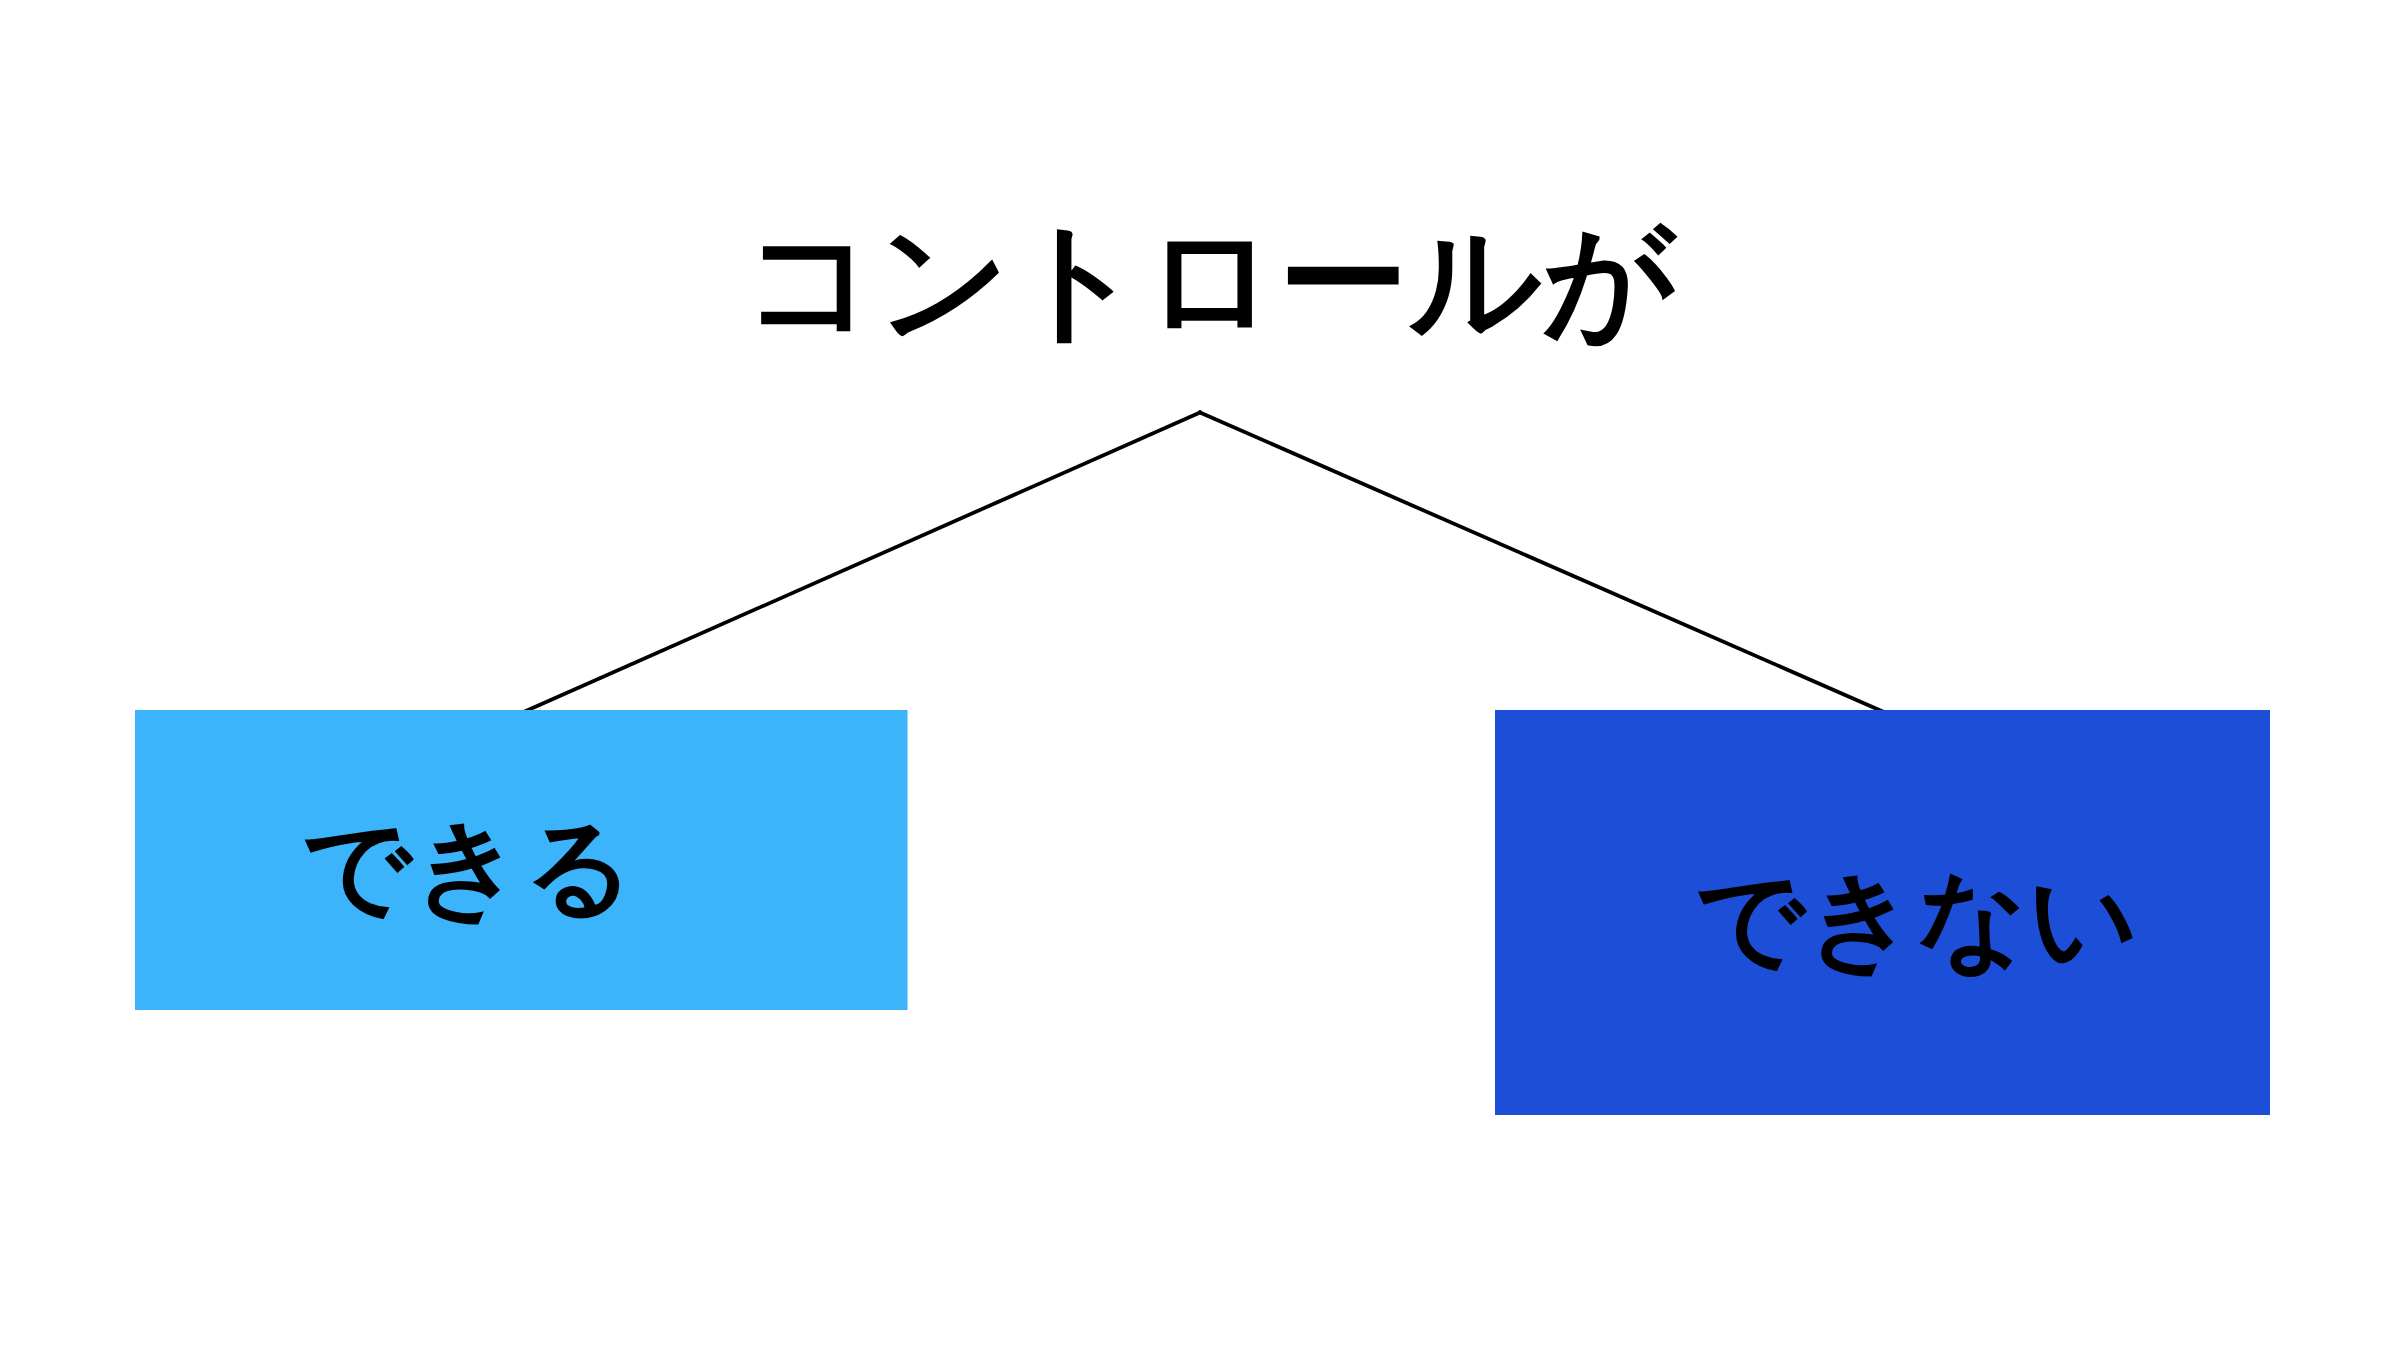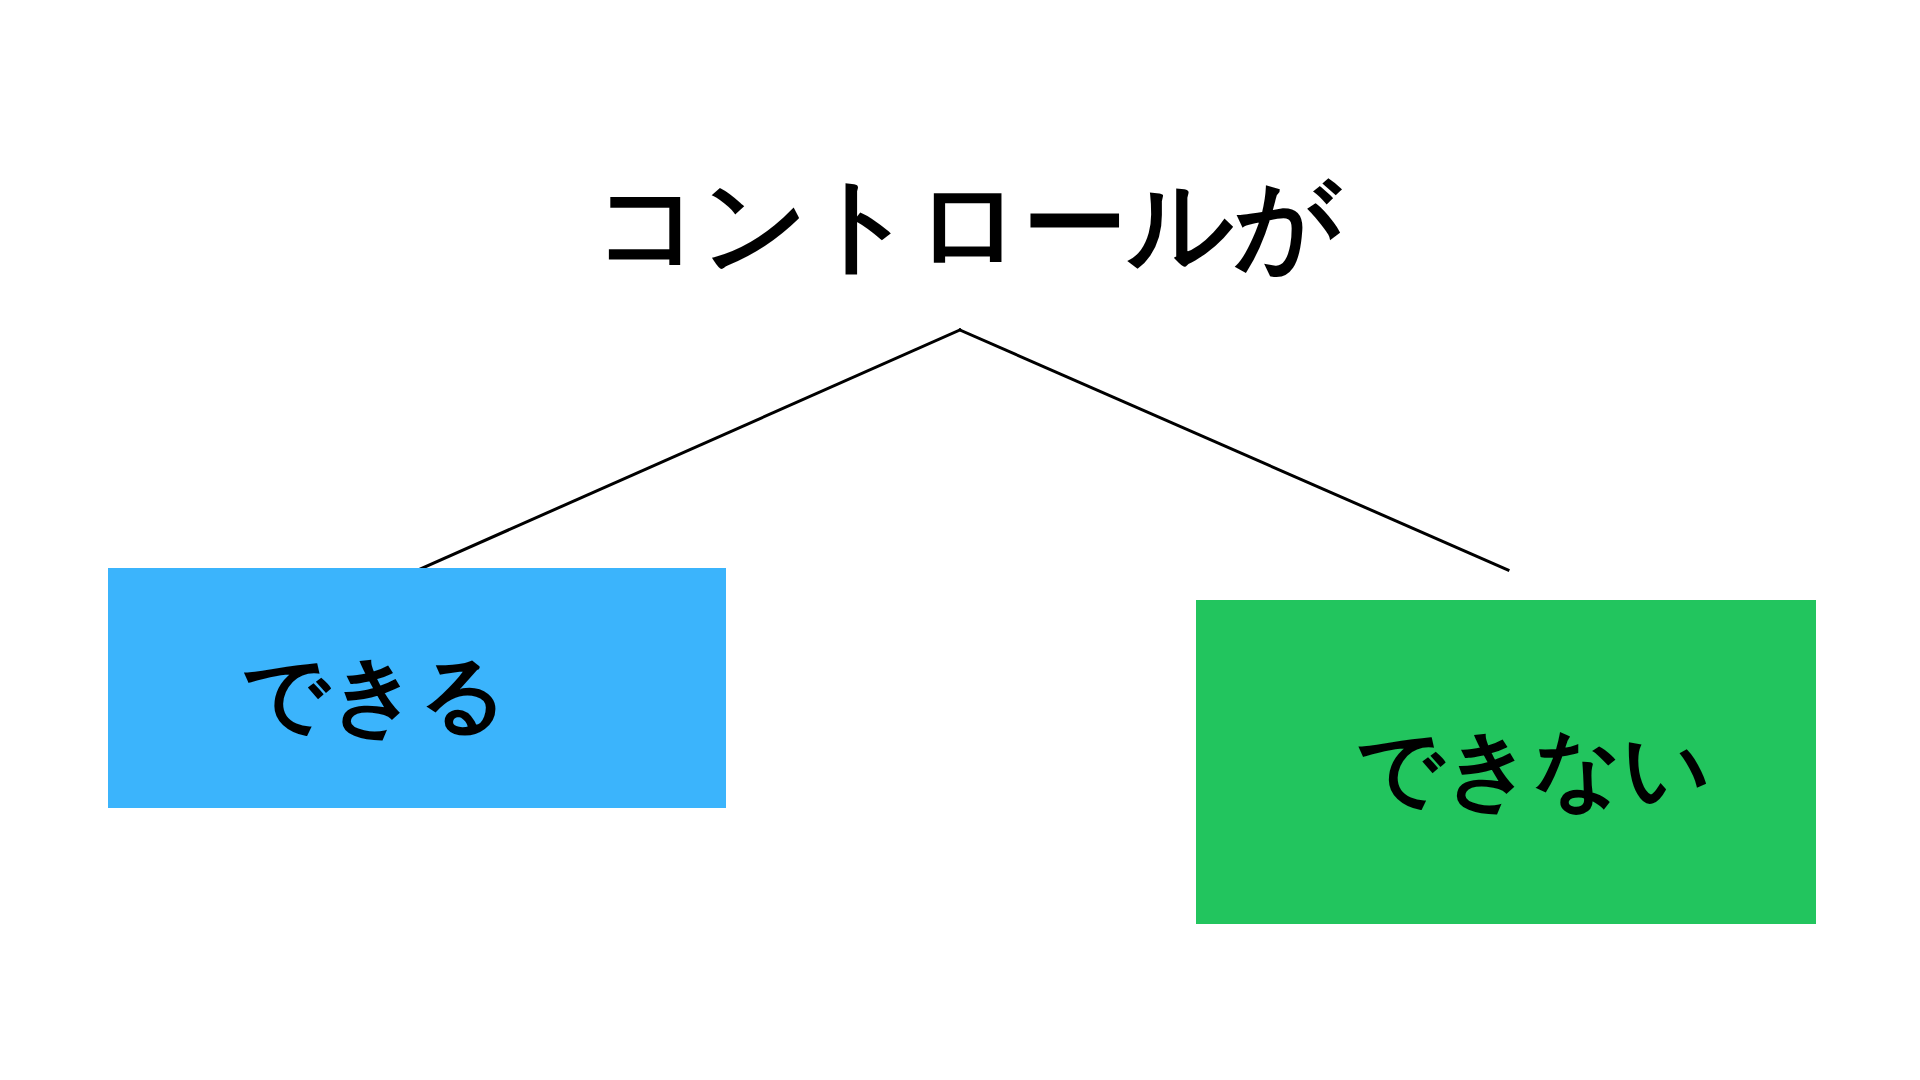--- a/index.html
+++ b/index.html
@@ -91,17 +91,17 @@
 
   <svg id="connectors" viewBox="0 0 1920 1080">
     <line x1="960" y1="330" x2="418" y2="570" stroke="#000000" stroke-width="3" stroke-linecap="square"></line>
     <line x1="960" y1="330" x2="1508" y2="570" stroke="#000000" stroke-width="3" stroke-linecap="square"></line>
   </svg>
 
   <div class="node-box" id="node-yes" style="background: rgb(59, 180, 252); color: rgb(0, 0, 0);">
     <span class="node-label">できる</span>
   </div>
 
-  <div class="node-box" id="node-no" style="background: #22c55e; color: rgb(0, 0, 0); margin-top: 32px;">
+  <div class="node-box" id="node-no" style="background: #1d4ed8; color: rgb(0, 0, 0);">
     <span class="node-label">できない</span>
   </div>
 
 </div>
 
 </body></html>

